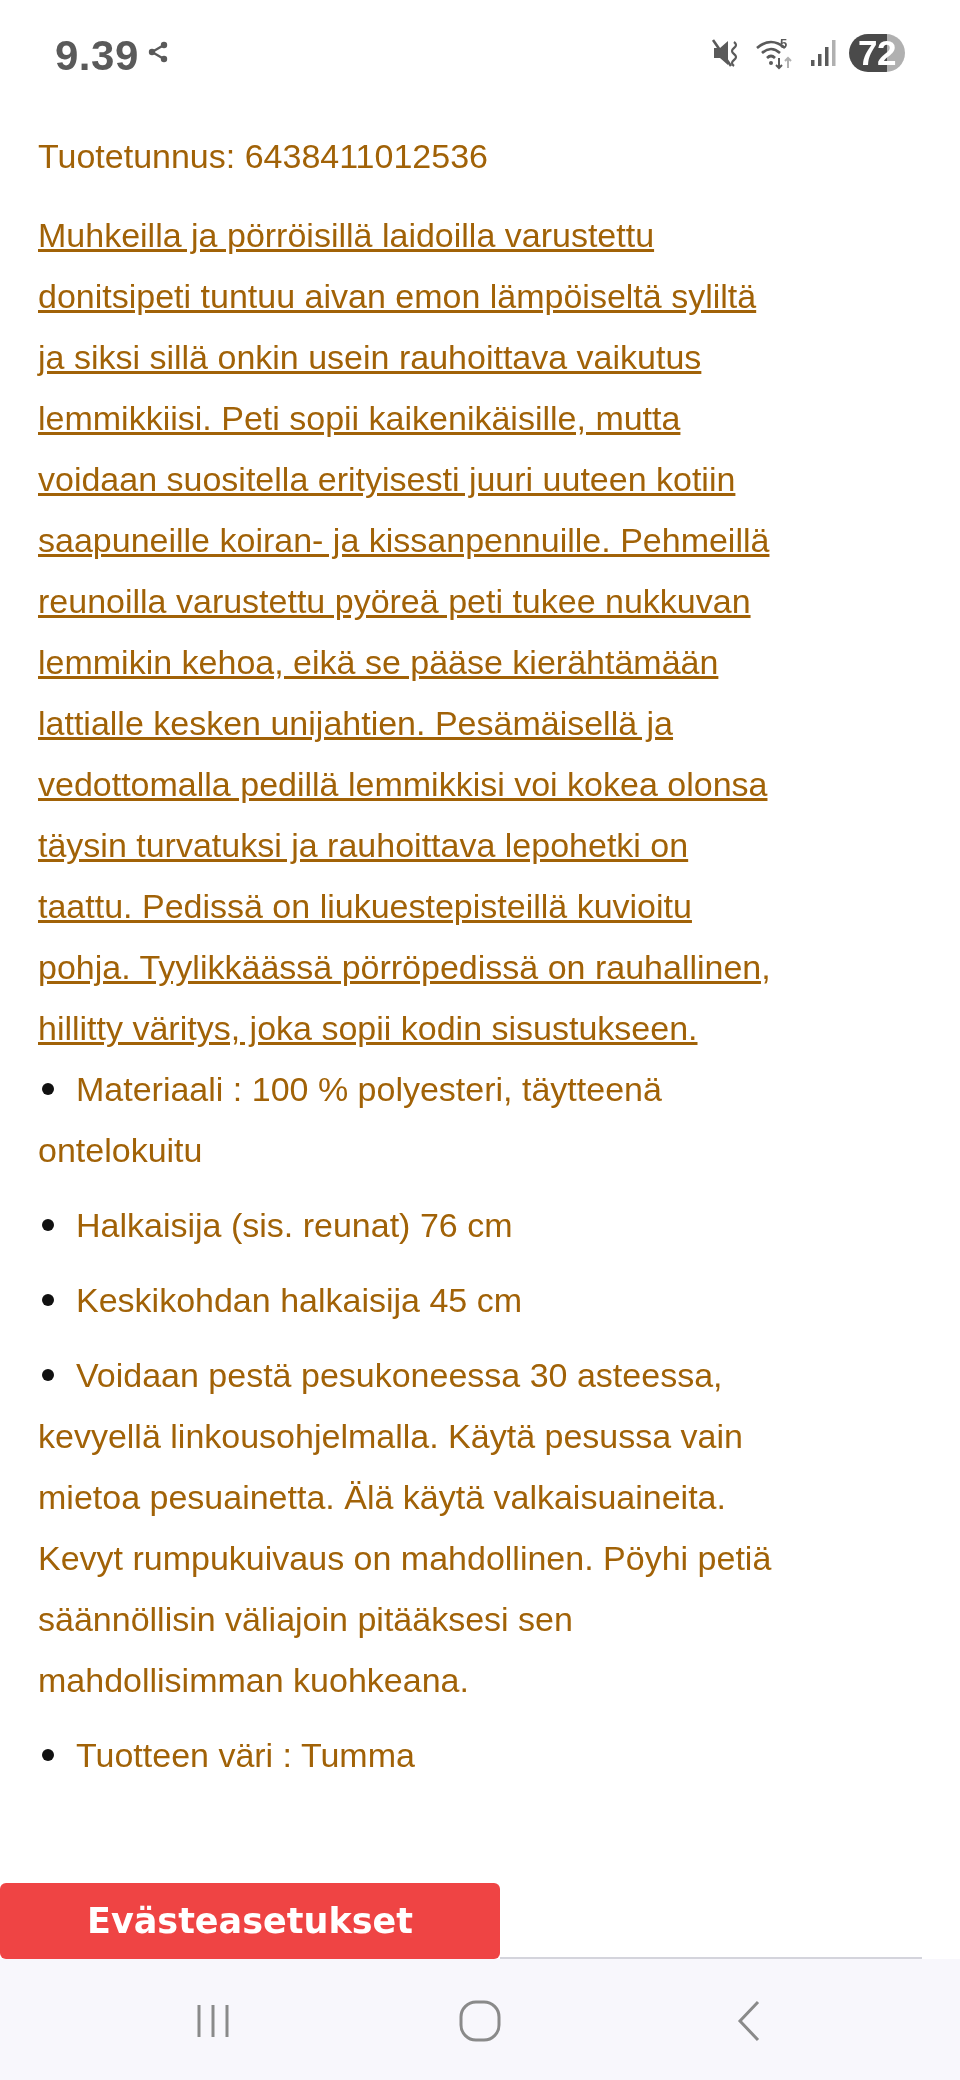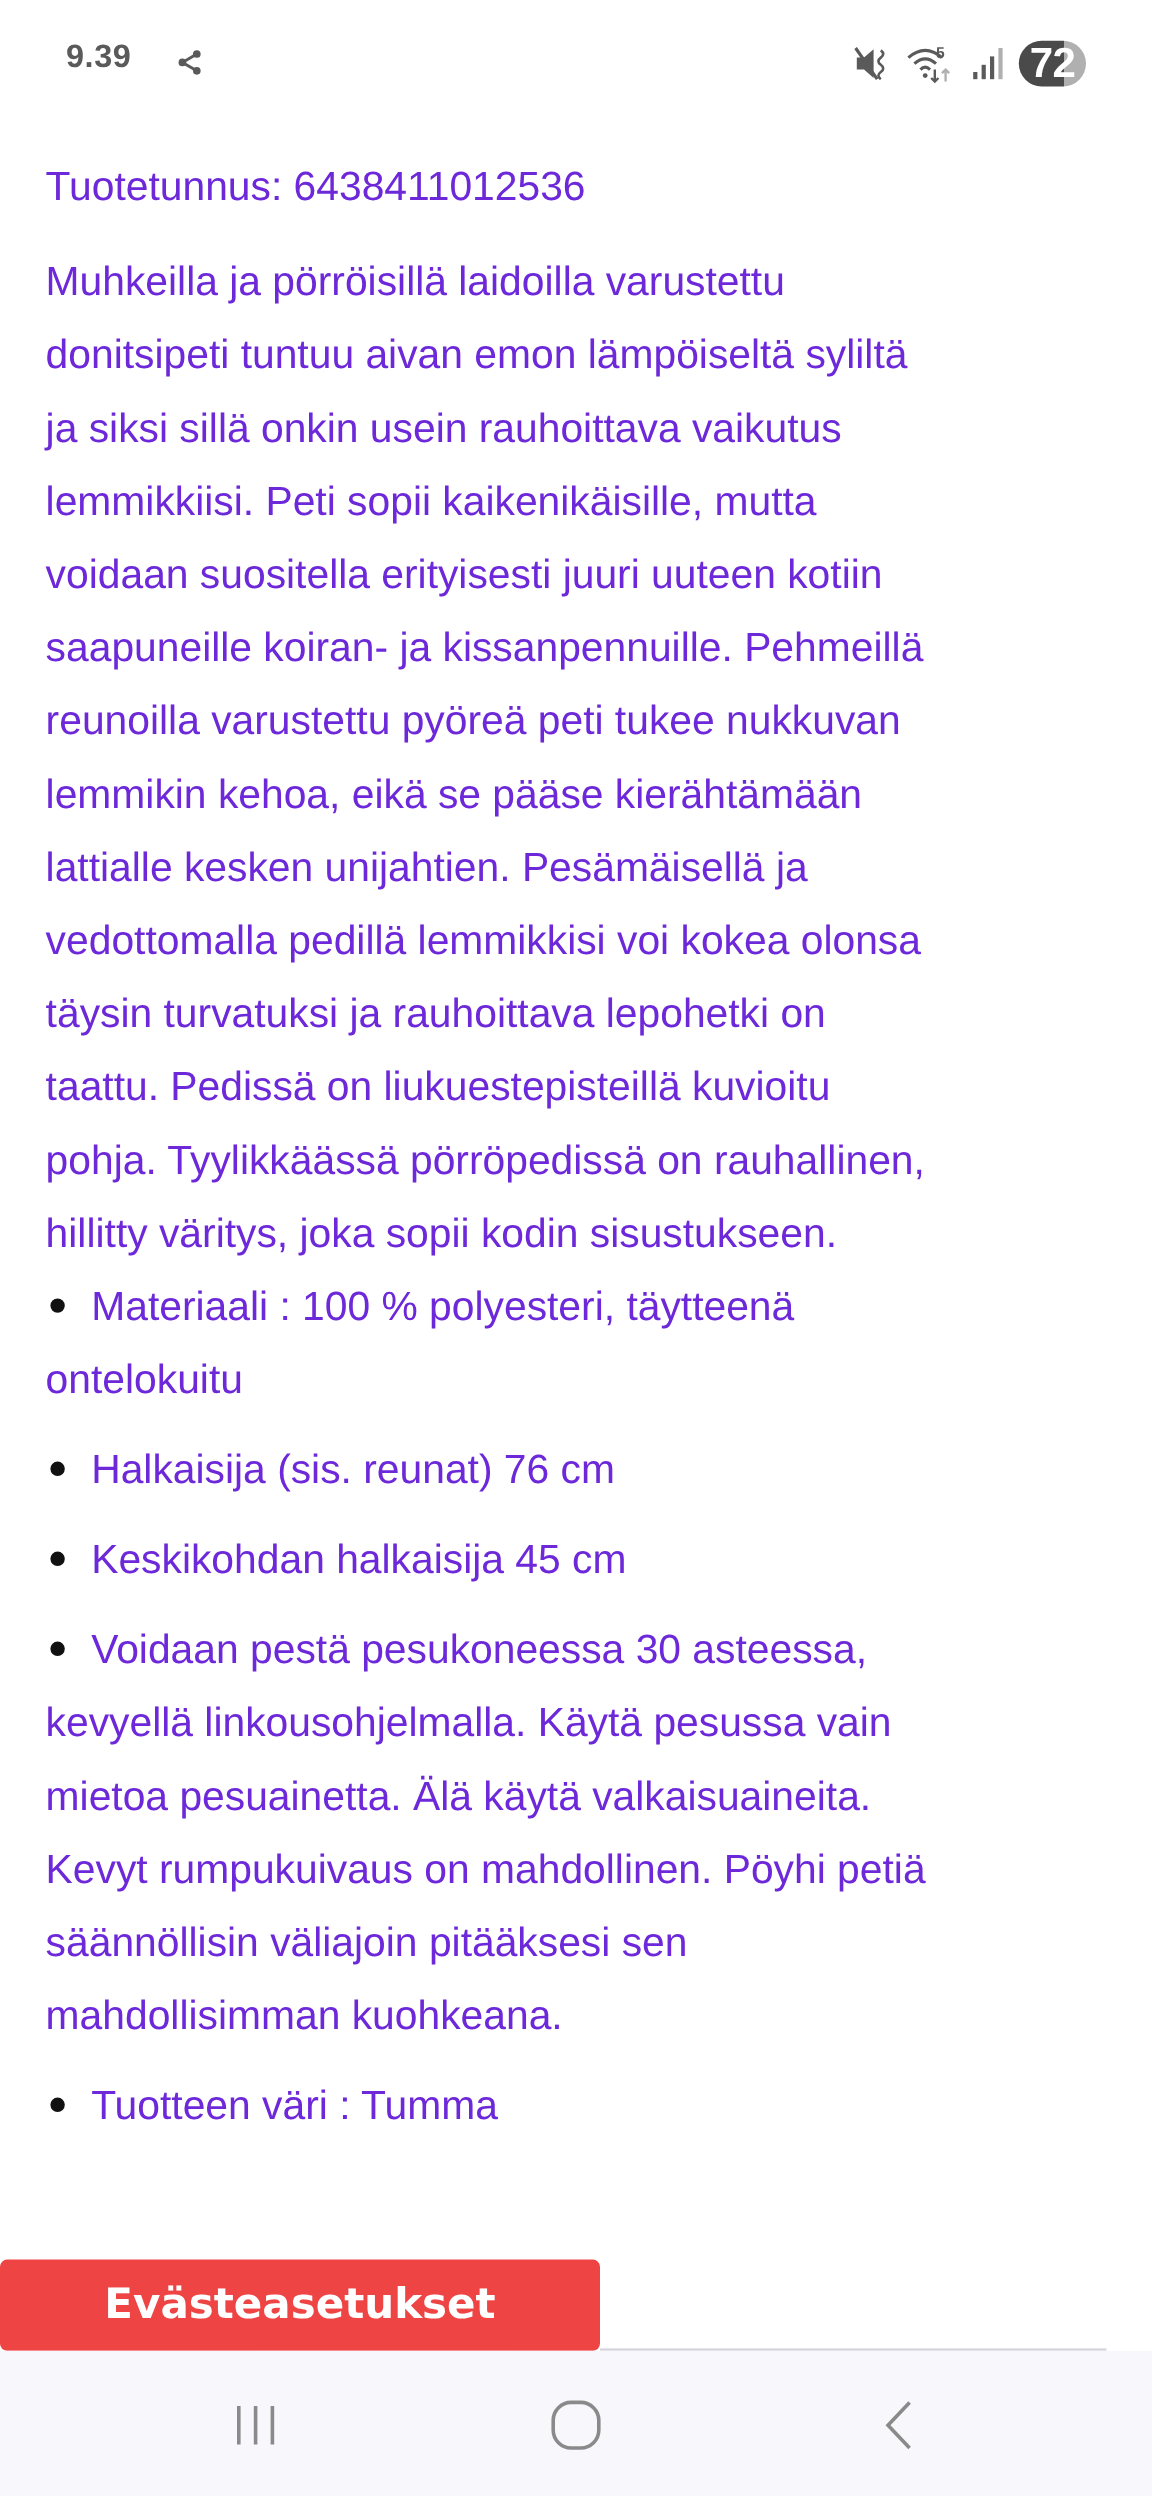--- a/index.html
+++ b/index.html
@@ -15,21 +15,21 @@
       position: absolute;
       top: 0; left: 0;
       width: 960px;
       height: 106px;
       background: #ffffff;
     }
     .status-time {
       position: absolute;
       left: 55px;
       top: 32px;
-      font-size: 27px;
+      font-size: 42px;
       font-weight: bold;
       color: #5a5a5a;
       letter-spacing: 0.5px;
     }
     .status-share {
       position: absolute;
       left: 146px;
       top: 40px;
       width: 24px;
       height: 24px;
@@ -58,31 +58,31 @@
       letter-spacing: -0.5px;
     }
 
     .content {
       position: absolute;
       top: 120px;
       left: 38px;
       width: 870px;
       font-size: 34px;
       line-height: 61px;
-      color: #6d28d9;
+      color: #a16207;
       font-family: "Liberation Sans", "DejaVu Sans", sans-serif;
     }
     .product-id {
       margin-top: 6px;
       margin-bottom: 18px;
     }
     .description {
       white-space: normal;
     }
-    .desc-line { display: block; white-space: nowrap; }
+    .desc-line { display: block; white-space: nowrap; text-decoration: underline; }
     .spec-list {
       list-style: none;
     }
     .spec-item {
       position: relative;
       margin-bottom: 14px;
     }
     .spec-item .bullet {
       display: inline-block;
       width: 12px;

